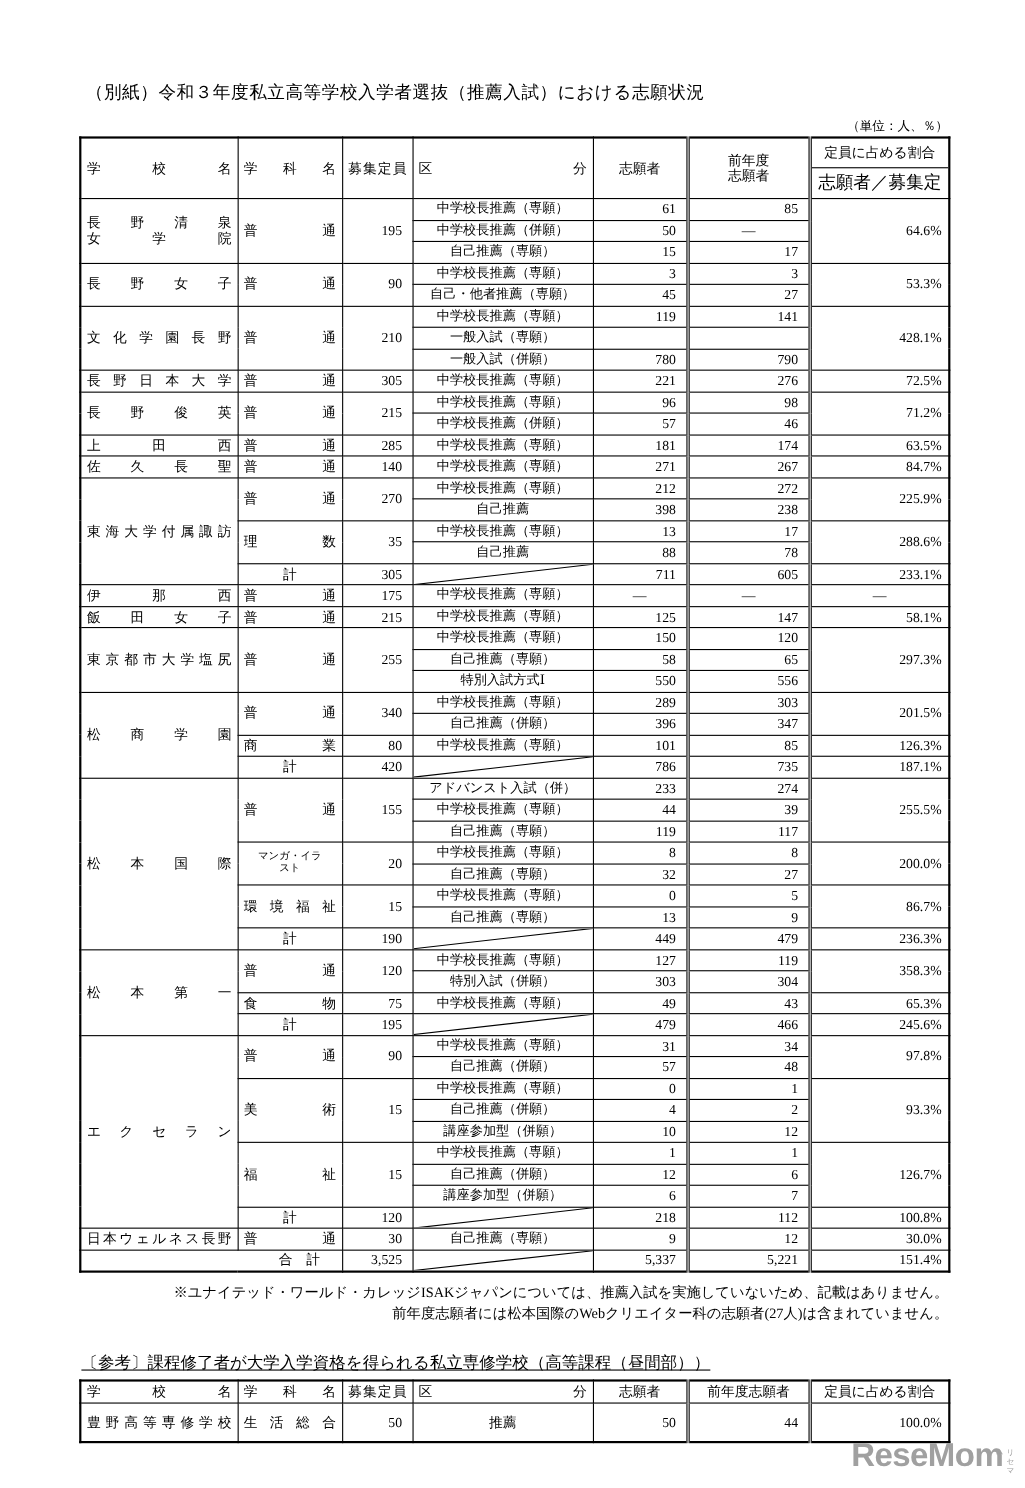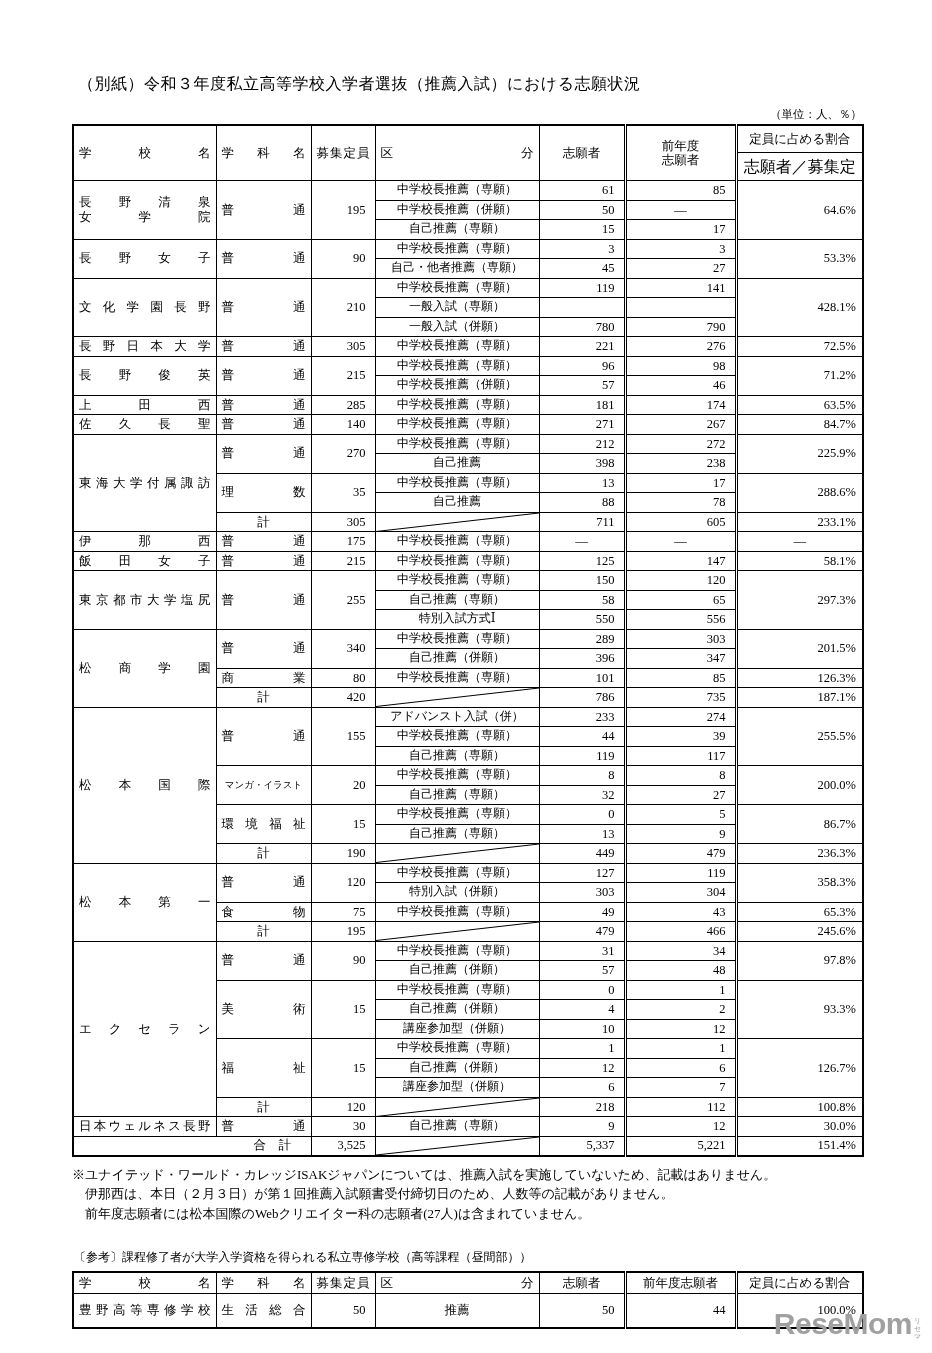--- a/index.html
+++ b/index.html
@@ -25,37 +25,37 @@
   .grid thead th { height: 55px; }
   table.ref thead th { height: 21px; }
   table.ref td { height: 35px; }
 
   .jst { text-align: justify; text-align-last: justify; }
   .ctr { text-align: center; text-align-last: center; }
   .num { text-align: right; text-align-last: right; padding-right: 9px !important; }
   .pct { text-align: right; text-align-last: right; padding-right: 6px !important; }
   .pre { white-space: pre-line; }
   .cat { font-size: 12px; text-align: center; text-align-last: center; }
-  .small-dept { font-size: 9.5px; padding: 0 6px !important; text-align: center; text-align-last: center; }
+  .small-dept { font-size: 9.5px; padding: 0 16px !important; text-align: center; text-align-last: center; }
   .dbl-l { border-left: 3px double #000 !important; }
   .dbl-r { border-right: 3px double #000 !important; }
   .name-cell { line-height: 1.3; }
 
   td.diag { position: relative; padding: 0 !important; }
   td.diag svg { position: absolute; left: 0; top: 0; width: 100%; height: 100%; display: block; }
 
   .ratio-head { padding: 0 !important; }
   .ratio-head .rh-top { border-bottom: 1px solid #000; height: 27px; line-height: 27px; text-align: center; }
   .ratio-head .rh-bot { height: 27px; line-height: 27px; text-align: center; font-size: 16px; }
 
   .total-label { text-align: center; text-align-last: center; padding-left: 165px !important; }
 
-  .notes { font-size: 13px; margin-top: 8px; line-height: 1.5; }
+  .notes { font-size: 13px; margin-top: 8px; line-height: 1.5; text-align: right; }
   .notes .indent { padding-left: 13px; }
-  .ref-caption { font-size: 12px; margin: 26px 0 5px 2px; }
+  .ref-caption { font-size: 15px; margin: 26px 0 5px 2px; text-decoration: underline; }
 
   .logo { position: absolute; right: 20px; bottom: 12px; color: #a0a0a0;
           font-family: "Liberation Sans", "DejaVu Sans", sans-serif; }
   .logo .logo-text { font-size: 30px; font-weight: bold; letter-spacing: -0.5px; text-align: center; }
   .logo .logo-ruby { font-size: 7px; writing-mode: vertical-rl; position: absolute;
                      right: -10px; top: 5px; letter-spacing: 1px; }
 </style>
 </head>
 <body>
 
@@ -467,21 +467,20 @@
           </td>
           <td class="num">5,337</td>
           <td class="num dbl-l dbl-r">5,221</td>
           <td class="pct">151.4%</td>
         </tr>
       </tbody>
   </table>
 
   <div class="notes">
     <div class="note-line">※ユナイテッド・ワールド・カレッジISAKジャパンについては、推薦入試を実施していないため、記載はありません。</div>
-    <div class="note-line indent">伊那西は、本日（２月３日）が第１回推薦入試願書受付締切日のため、人数等の記載がありません。</div>
     <div class="note-line indent">前年度志願者には松本国際のWebクリエイター科の志願者(27人)は含まれていません。</div>
   </div>
 
   <div class="ref-caption">〔参考〕課程修了者が大学入学資格を得られる私立専修学校（高等課程（昼間部））</div>
 
   <table class="grid ref">
     <colgroup>
       <col style="width:143px">
         <col style="width:95px">
         <col style="width:64px">

